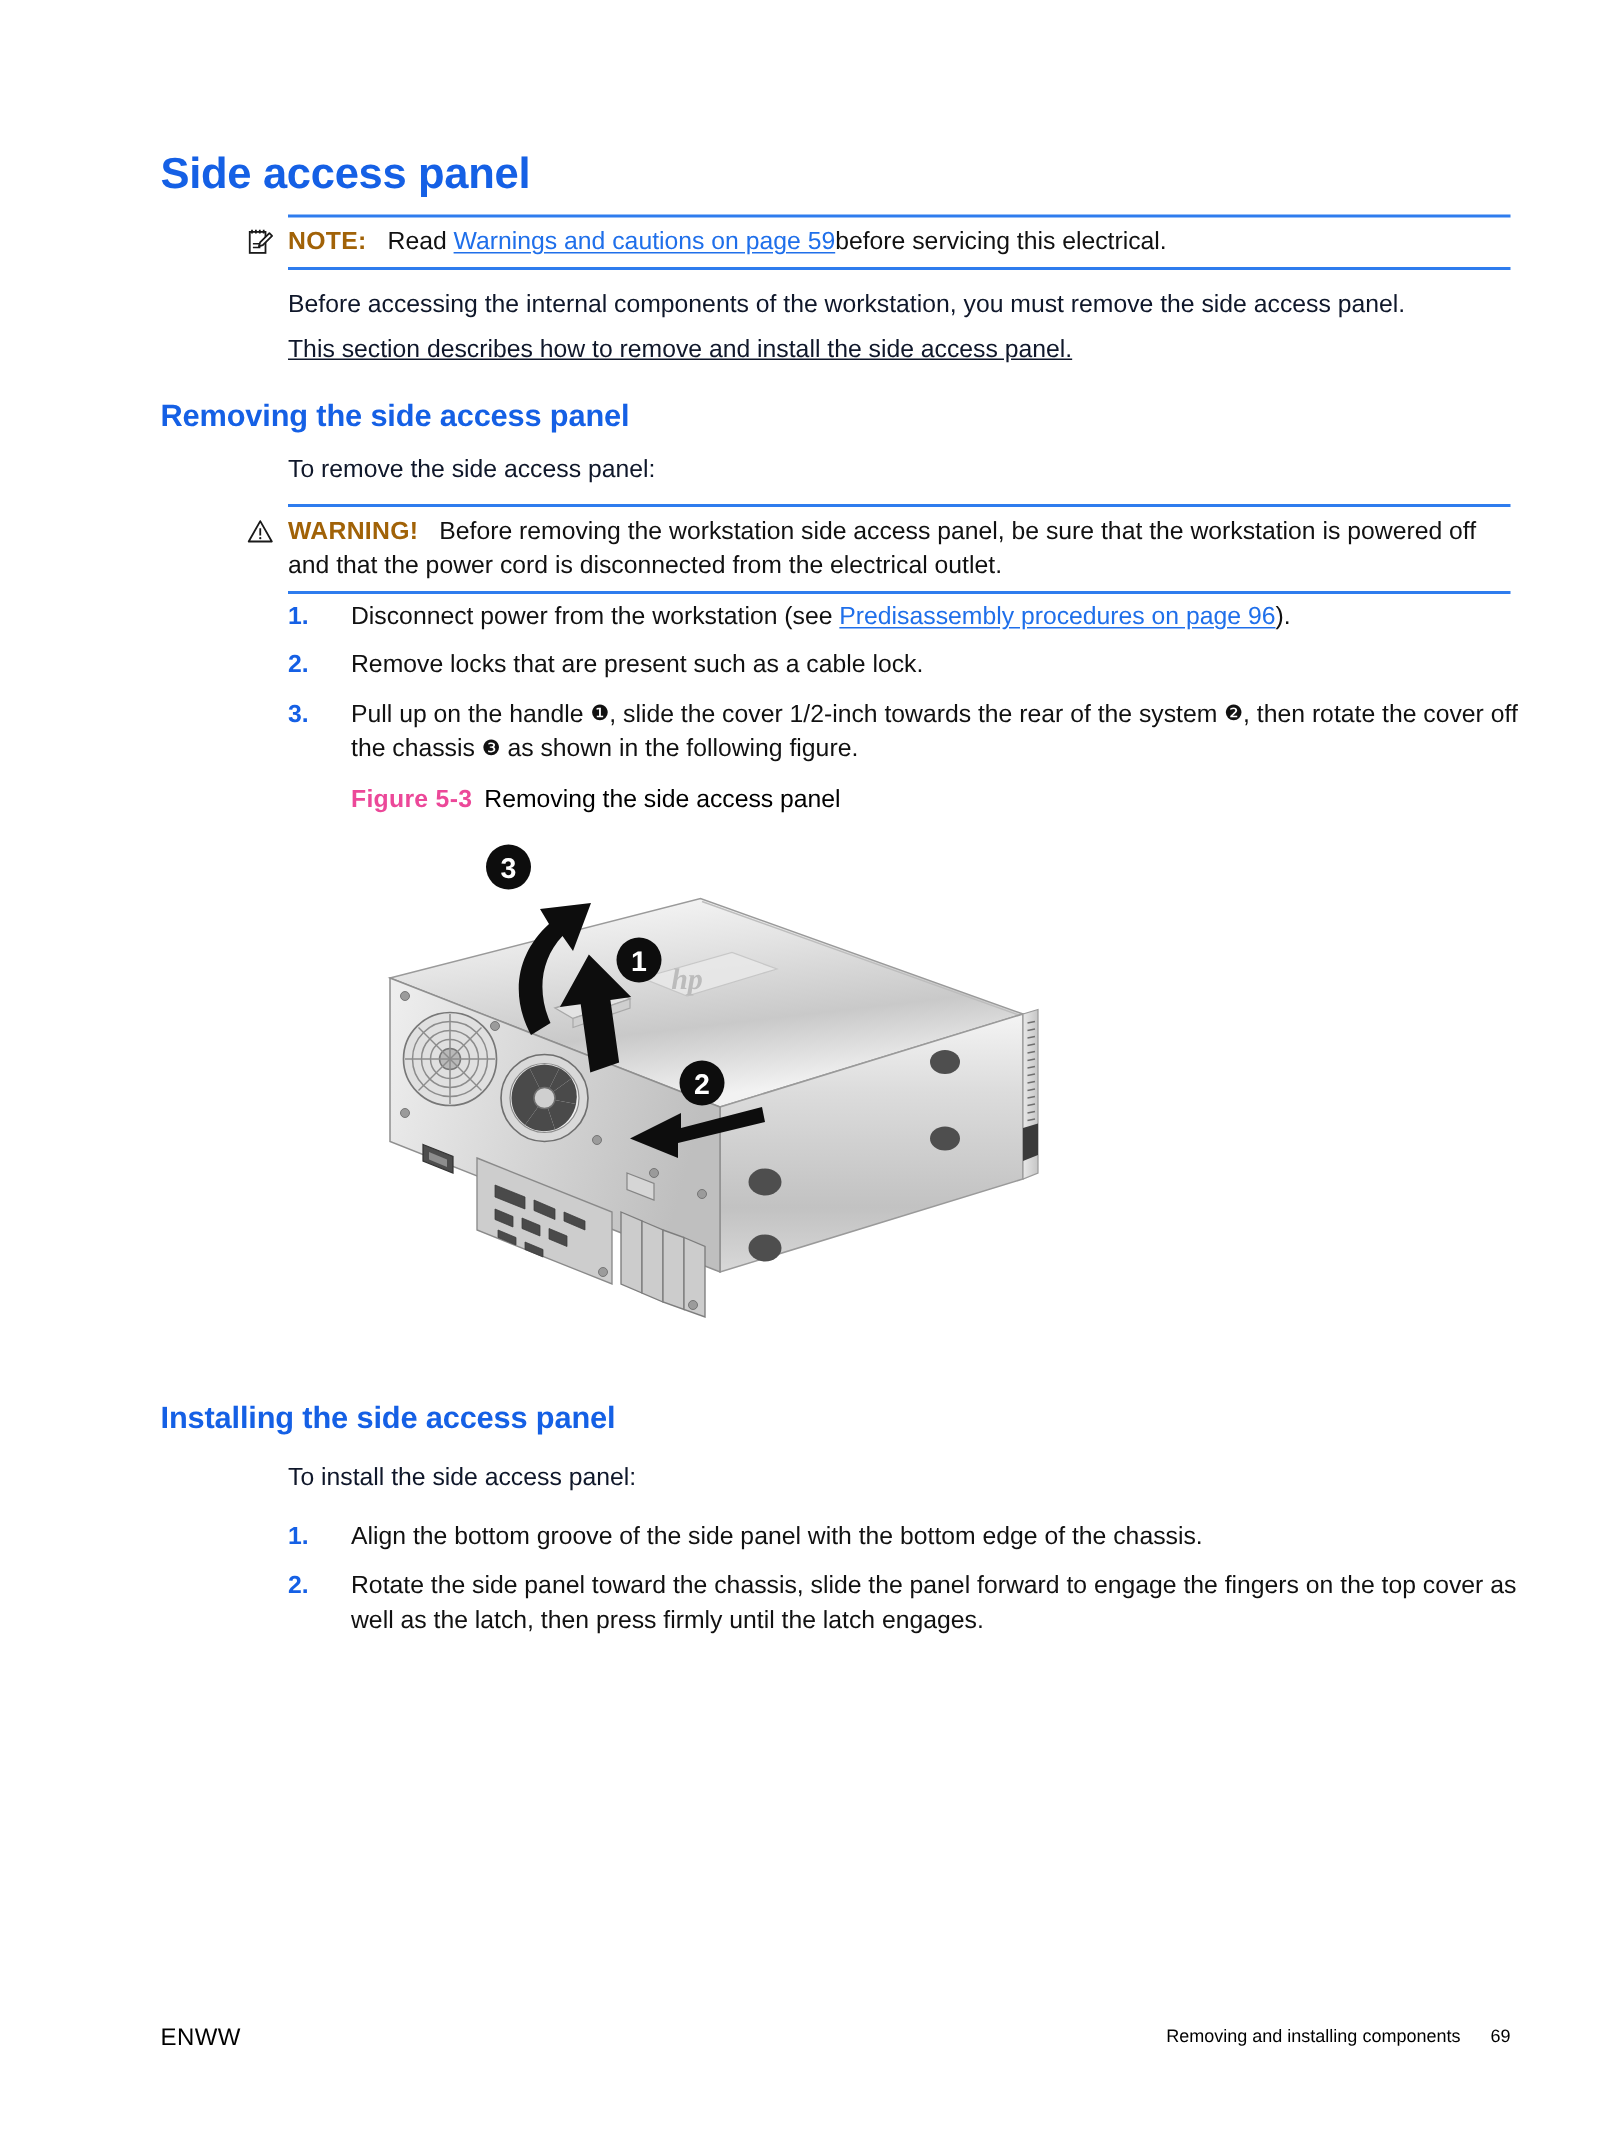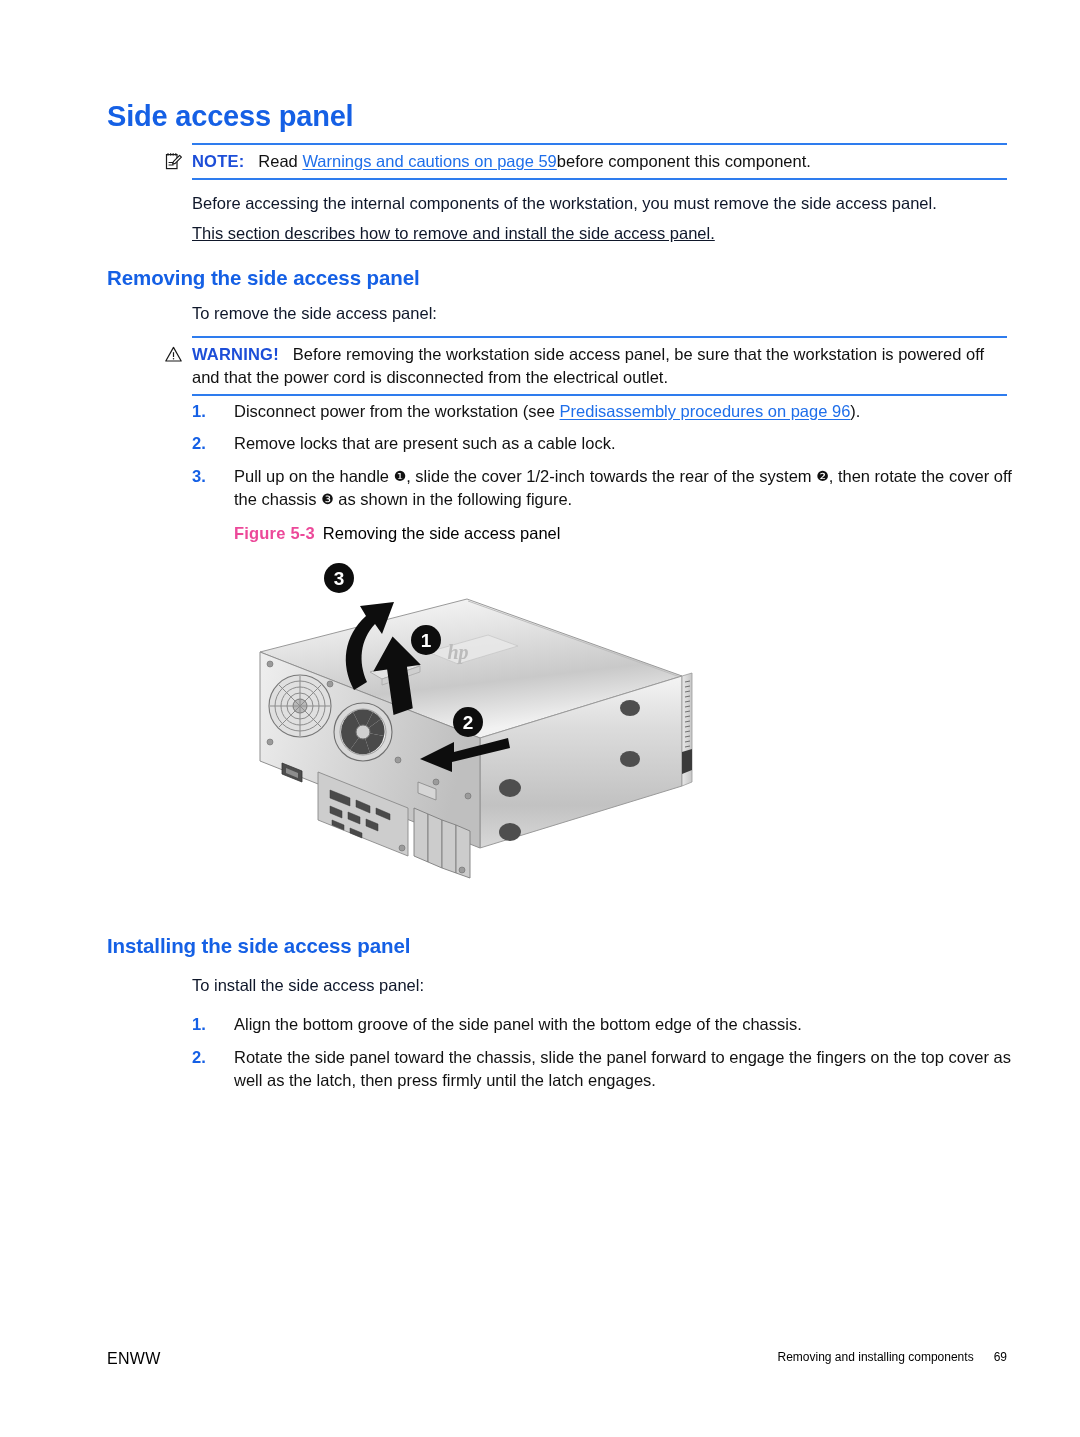--- a/index.html
+++ b/index.html
@@ -70,21 +70,21 @@
     background: #2E7CEE;
     width: 100%;
   }
   .admon .admon-body {
     font-size: 16.5px;
     line-height: 23px;
     padding: 5px 0 5px 0;
     color: #111;
   }
   .admon .label {
-    color: #1d4ed8;
+    color: #a16207;
     font-weight: bold;
     letter-spacing: 0.2px;
   }
   .admon .gap { display: inline-block; width: 14px; }
   .admon-icon {
     position: absolute;
     left: -28px;
     top: 9px;
     width: 19px;
     height: 19px;
@@ -192,21 +192,21 @@
         <line x1="6.6" y1="1.2" x2="6.6" y2="3.6" stroke="#1a1a1a" stroke-width="1.2"></line>
         <line x1="9.2" y1="1.2" x2="9.2" y2="3.6" stroke="#1a1a1a" stroke-width="1.2"></line>
         <line x1="11.8" y1="1.2" x2="11.8" y2="3.6" stroke="#1a1a1a" stroke-width="1.2"></line>
         <line x1="4.6" y1="10.5" x2="9" y2="10.5" stroke="#1a1a1a" stroke-width="1"></line>
         <line x1="4.6" y1="13" x2="9.6" y2="13" stroke="#1a1a1a" stroke-width="1"></line>
         <path d="M9.4 9.6 L15.6 3.4 L17.4 5.2 L11.2 11.4 L8.6 12.2 Z" fill="#ffffff" stroke="#1a1a1a" stroke-width="1.2" stroke-linejoin="round"></path>
       </svg>
     </span>
     <div class="admon-body">
       <span class="label">NOTE:</span><span class="gap"></span><span>Read</span>
-      <span class="doclink">Warnings and cautions on page 59</span><span>before component this component.</span>
+      <span class="doclink">Warnings and cautions on page 59</span><span>before servicing this electrical.</span>
     </div>
     <div class="rule"></div>
   </div>
 
   <div class="para" id="para-before">Before accessing the internal components of the workstation, you must remove the side access panel.</div>
   <div class="para" id="para-section">This section describes how to remove and install the side access panel.</div>
 
   <div class="h2" id="h2-removing">Removing the side access panel</div>
   <div class="para" id="para-toremove">To remove the side access panel:</div>
 

